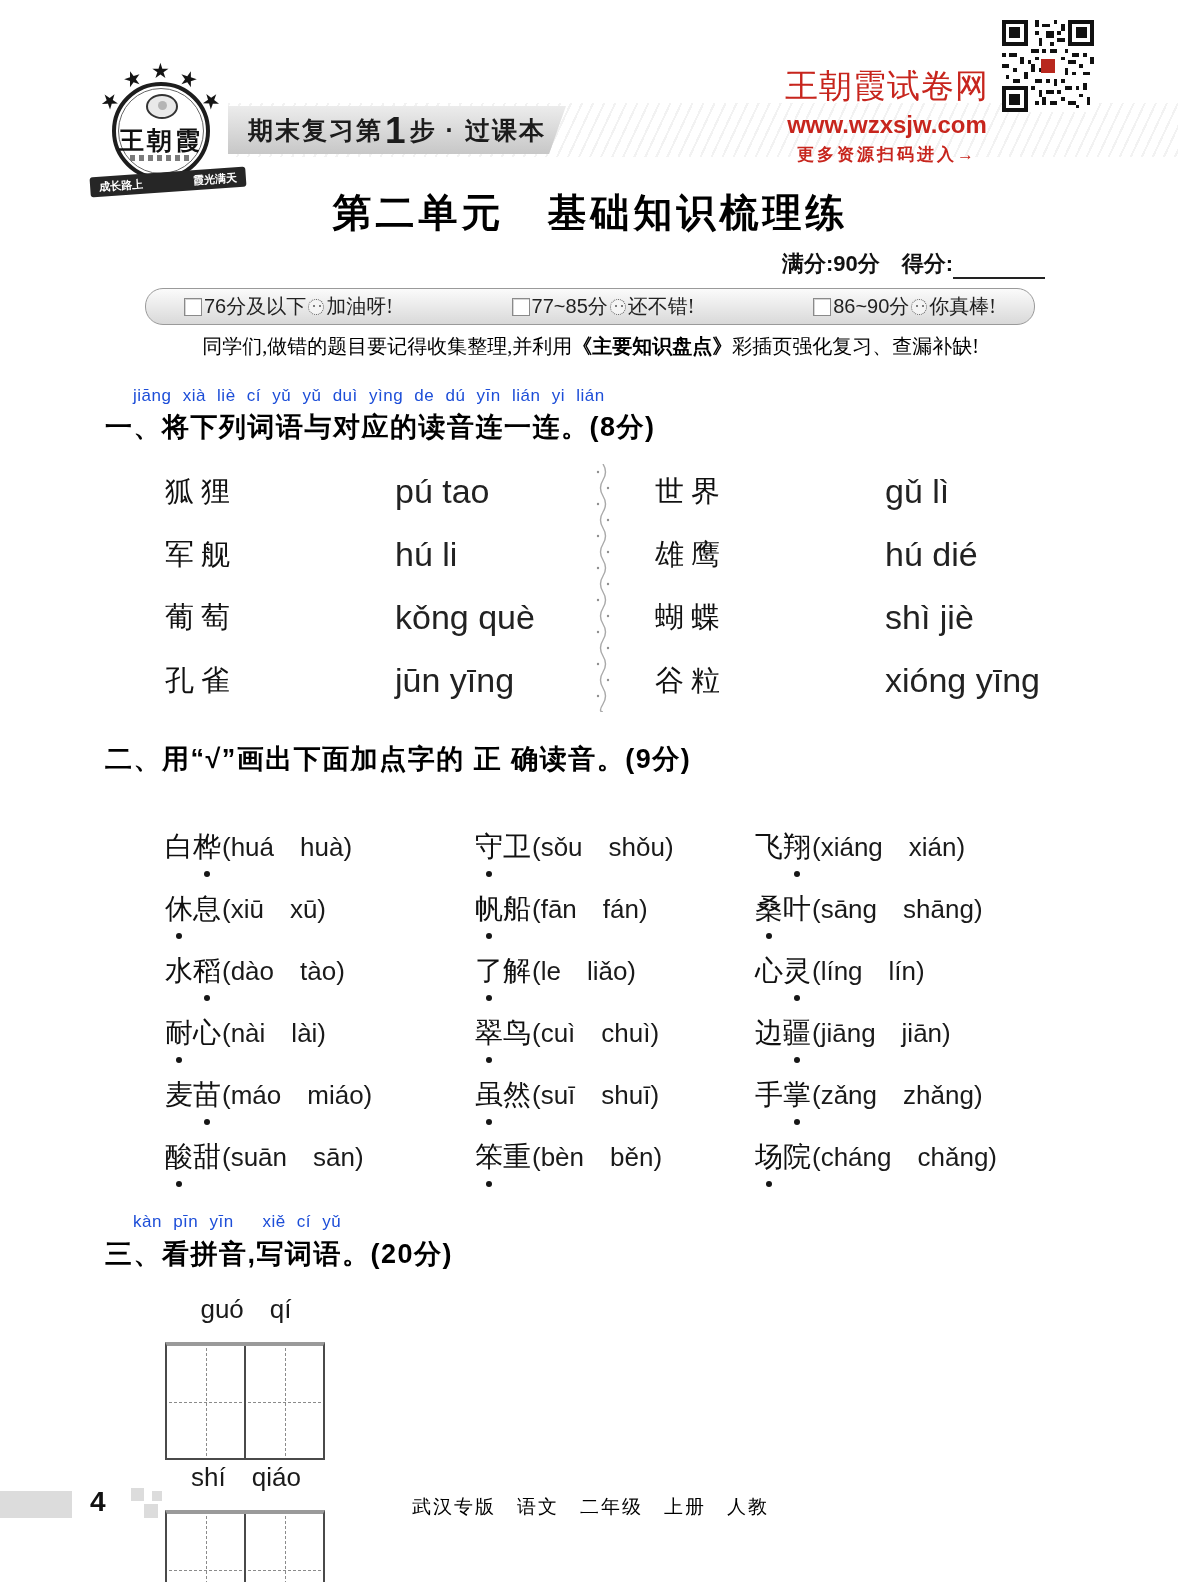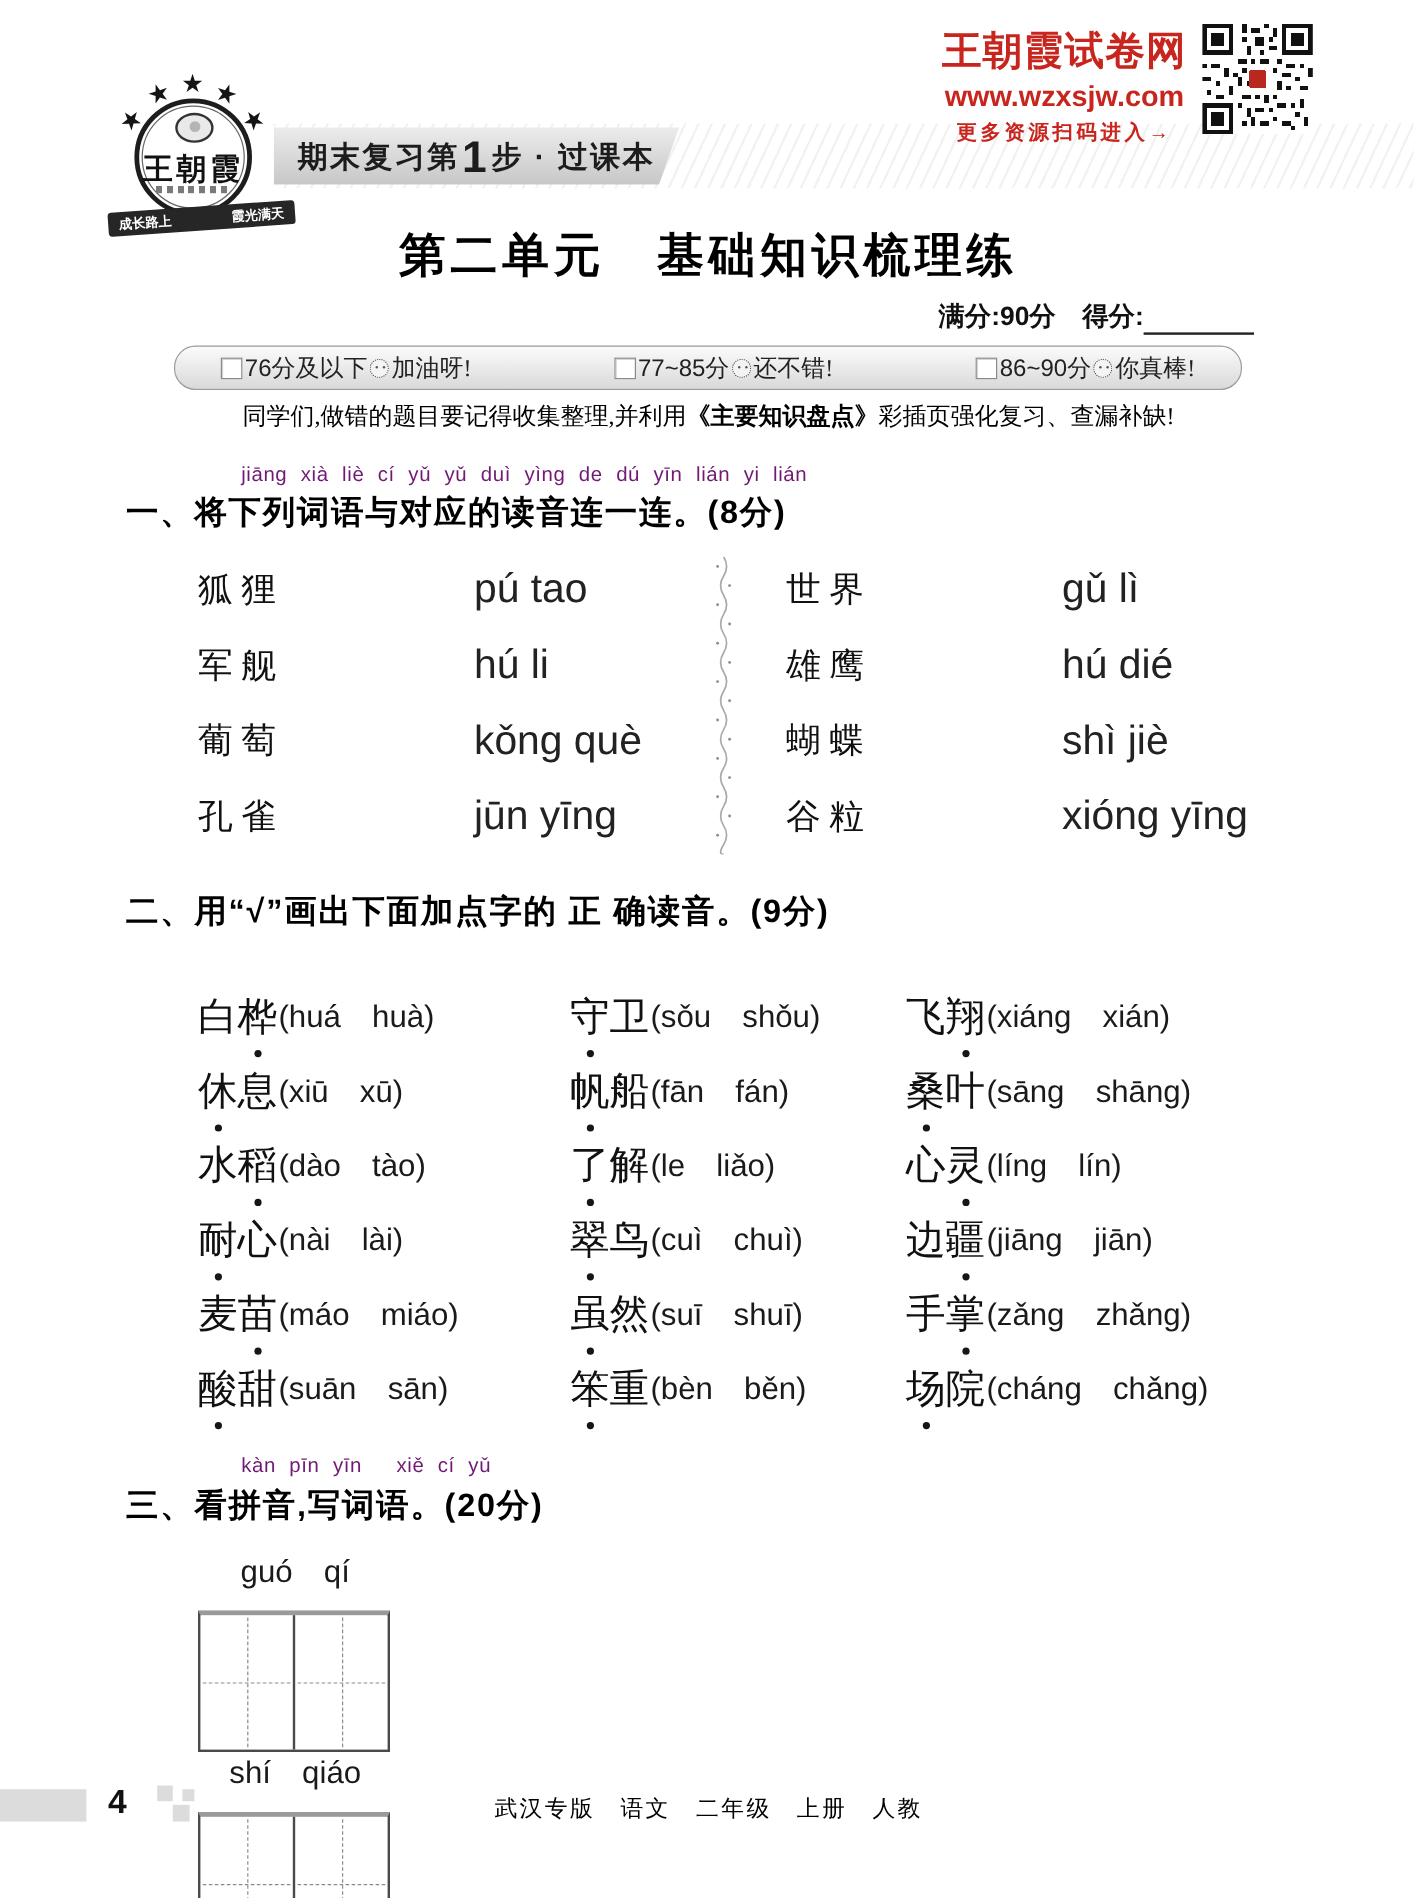--- a/index.html
+++ b/index.html
@@ -53,21 +53,21 @@
     background: repeating-linear-gradient(90deg, #7a7a7a 0 5px, transparent 5px 9px);
   }
   .badge-ribbon {
     position: absolute; left: -8px; top: 114px; width: 156px; height: 20px;
     background: #262626; color: #fff; font-size: 11px; font-weight: bold;
     display: flex; justify-content: space-between; align-items: center;
     padding: 0 9px; border-radius: 3px; transform: rotate(-4deg);
   }
 
   .siteblock { position: absolute; left: 778px; top: 20px; width: 218px; text-align: center; }
-  .site-name  { font-size: 33px; font-weight: 700; letter-spacing: 1px; }
+  .site-name  { font-size: 33px; font-weight: 400; letter-spacing: 1px; margin-top: 44px; }
   .site-url   { font-size: 24px; font-weight: bold; margin-top: 2px; }
   .site-more  { font-size: 17px; font-weight: bold; letter-spacing: 3px; margin-top: 4px; }
   .qr { position: absolute; left: 1002px; top: 20px; width: 92px; height: 92px; }
 
   
   .main-title {
     position: absolute; top: 186px; left: 0; right: 0; text-align: center;
     font-size: 39px; font-weight: 900; letter-spacing: 4px; color: #000;
   }
   .score-line {
@@ -103,42 +103,42 @@
   .sb-comment { font-family: "Liberation Serif", serif; }
 
   .notice {
     position: absolute; top: 333px; left: 0; right: 0; text-align: center;
     font-size: 20px; font-family: "Liberation Serif", serif; color: #000;
   }
   .notice .book { font-weight: 900; }
 
   
   .sec { position: absolute; left: 105px; white-space: nowrap; }
-  .sec-py { font-size: 17px; letter-spacing: .5px; word-spacing: 6px; color: #701a75; margin-left: 96px; }
+  .sec-py { font-size: 17px; letter-spacing: .5px; word-spacing: 6px; color: #1d4ed8; margin-left: 28px; }
   .sec-h  { font-size: 27px; font-weight: 900; letter-spacing: 1.5px; color: #000; margin-top: 3px; }
   .sec-one   { top: 386px; }
   .sec-two   { top: 738px; }
   .sec-three { top: 1210px; }
 
   
   .match { position: absolute; top: 460px; left: 165px; display: flex; }
   .match-col { display: grid; grid-auto-rows: 63px; align-items: center; }
   .match-col.left  { grid-template-columns: 230px 200px; width: 430px; }
   .match-col.right { grid-template-columns: 230px 200px; margin-left: 44px; }
   .m-word { font-family: "Liberation Serif", serif; font-size: 29px; letter-spacing: 7px; }
   .m-py   { font-size: 34px; color: #222; }
   .wavy   { width: 16px; height: 248px; margin-top: 4px; }
 
   
   .pairs {
     position: absolute; top: 816px; left: 165px; width: 900px;
     display: grid; grid-template-columns: 310px 280px auto;
   }
   .pair { height: 62px; display: flex; align-items: center; white-space: nowrap; }
-  .pword { font-family: Liberation Sans, sans-serif; font-size: 33px; }
+  .pword { font-family: Liberation Sans, sans-serif; font-size: 28px; }
   .pchar { position: relative; display: inline-block; }
   .pchar[data-dot="true"]::after {
     content: ""; position: absolute; left: 50%; transform: translateX(-50%);
     bottom: -11px; width: 6px; height: 6px; background: #161616; border-radius: 50%;
   }
   .popts { font-size: 26px; color: #1a1a1a; margin-left: 1px; }
 
   
   .writing {
     position: absolute; top: 1292px; left: 165px; width: 872px;

